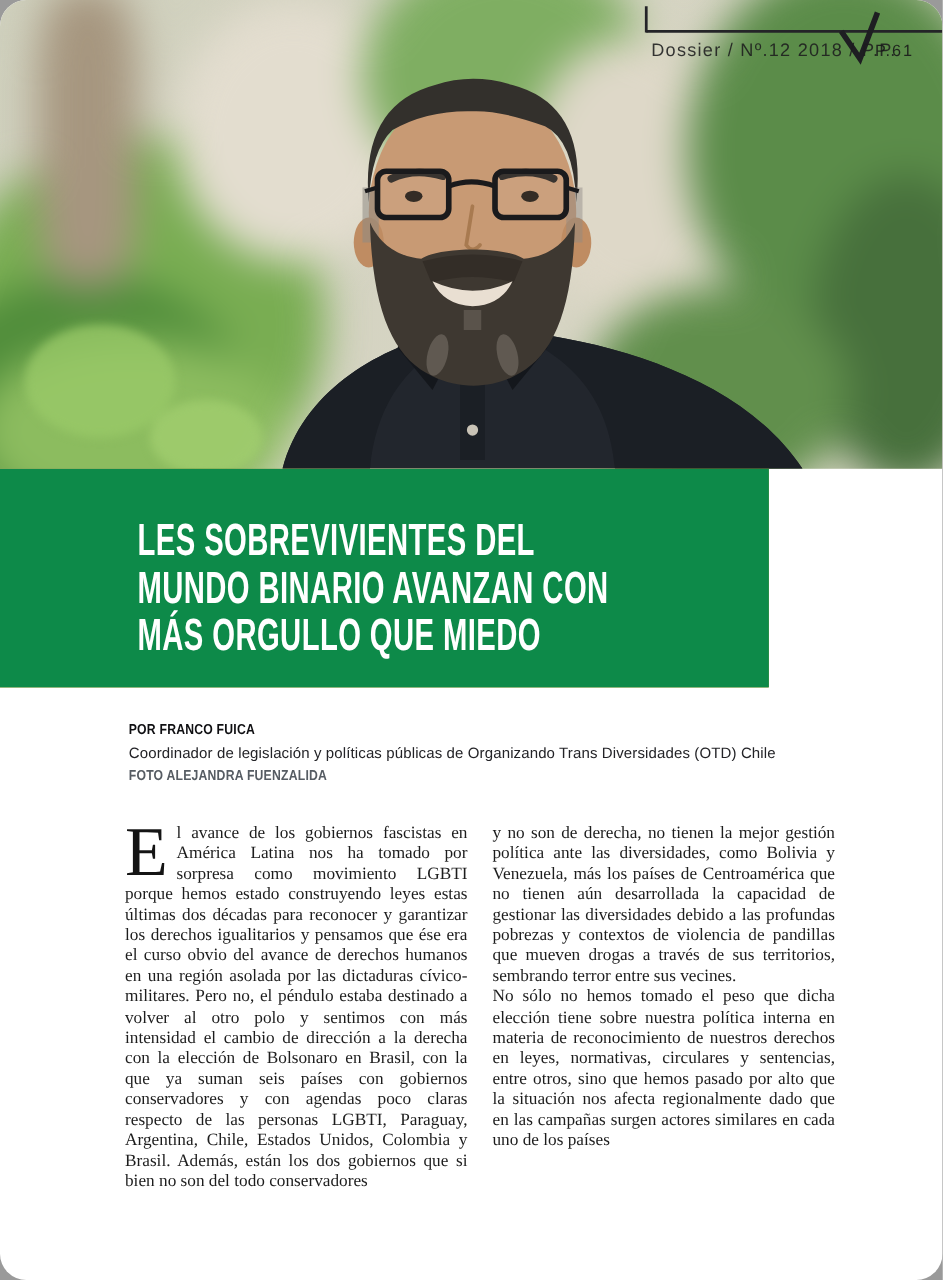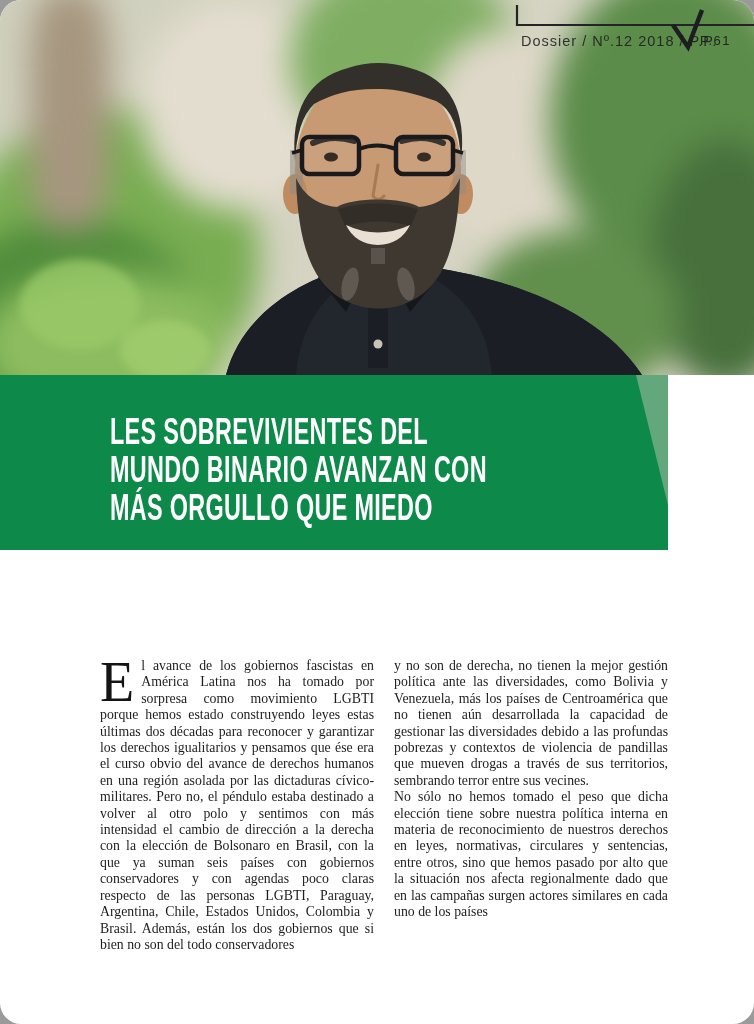--- a/index.html
+++ b/index.html
@@ -27,21 +27,21 @@
   .portrait{position:absolute;top:0;left:0;}
 
   
   .hdr-rule{position:absolute;top:0;left:0;pointer-events:none;}
   .hdr-label{position:absolute;top:33px;left:521px;font-size:14.5px;font-weight:400;
              color:rgba(28,28,30,0.88);letter-spacing:1px;}
   .hdr-page{position:absolute;top:33px;left:700px;font-size:13px;font-weight:400;
             color:rgba(24,24,26,0.9);letter-spacing:1.5px;}
 
   
-  .banner{position:absolute;top:375px;left:0;width:668px;height:175px;background:#4d7c0f;overflow:hidden;}
+  .banner{position:absolute;top:375px;left:0;width:615px;height:175px;background:#4d7c0f;overflow:hidden;}
   .banner svg{position:absolute;top:0;left:0;}
   .headline{position:absolute;left:110px;top:38px;margin:0;color:#ffffff;
             font-size:36px;line-height:38px;font-weight:700;letter-spacing:0.5px;
             transform:scaleX(0.65);transform-origin:left top;white-space:nowrap;}
   .headline span{display:block;}
 
   
   .byline{position:absolute;top:578px;left:103px;right:86px;}
   .author{font-size:11.5px;font-weight:700;color:#0f0f12;letter-spacing:0.2px;
           transform:scaleX(0.85);transform-origin:left top;white-space:nowrap;}
@@ -143,20 +143,25 @@
       <polygon points="636,0 692,0 728,175 679,175" fill="#63a77c"></polygon>
       <polygon points="692,0 754,0 754,175 728,175" fill="#a5c2a9"></polygon>
     </svg>
     <h1 class="headline">
       <span>LES SOBREVIVIENTES DEL</span>
       <span>MUNDO BINARIO AVANZAN CON</span>
       <span>MÁS ORGULLO QUE MIEDO</span>
     </h1>
   </div>
 
+  <div class="byline">
+    <div class="author">POR FRANCO FUICA</div>
+    <div class="role">Coordinador de legislación y políticas públicas de Organizando Trans Diversidades (OTD) Chile</div>
+    <div class="credit">FOTO ALEJANDRA FUENZALIDA</div>
+  </div>
 
   <div class="columns">
     <p class="col1"><span class="dropcap">E</span><span>l avance de los gobiernos fascistas en América Latina nos ha tomado por sorpresa como movimiento LGBTI porque hemos estado construyendo leyes estas últimas dos décadas para reconocer y garantizar los derechos igualitarios y pensamos que ése era el curso obvio del avance de derechos humanos en una región asolada por las dictaduras cívico-militares. Pero no, el péndulo estaba destinado a volver al otro polo y sentimos con más intensidad el cambio de dirección a la derecha con la elección de Bolsonaro en Brasil, con la que ya suman seis países con gobiernos conservadores y con agendas poco claras respecto de las personas LGBTI, Paraguay, Argentina, Chile, Estados Unidos, Colombia y Brasil. Además, están los dos gobiernos que si bien no son del todo conservadores</span></p>
     <div class="col2">
       <p class="p1">y no son de derecha, no tienen la mejor gestión política ante las diversidades, como Bolivia y Venezuela, más los países de Centroamérica que no tienen aún desarrollada la capacidad de gestionar las diversidades debido a las profundas pobrezas y contextos de violencia de pandillas que mueven drogas a través de sus territorios, sembrando terror entre sus vecines.</p>
       <p class="p2">No sólo no hemos tomado el peso que dicha elección tiene sobre nuestra política interna en materia de reconocimiento de nuestros derechos en leyes, normativas, circulares y sentencias, entre otros, sino que hemos pasado por alto que la situación nos afecta regionalmente dado que en las campañas surgen actores similares en cada uno de los países</p>
     </div>
   </div>
 
 </div>

